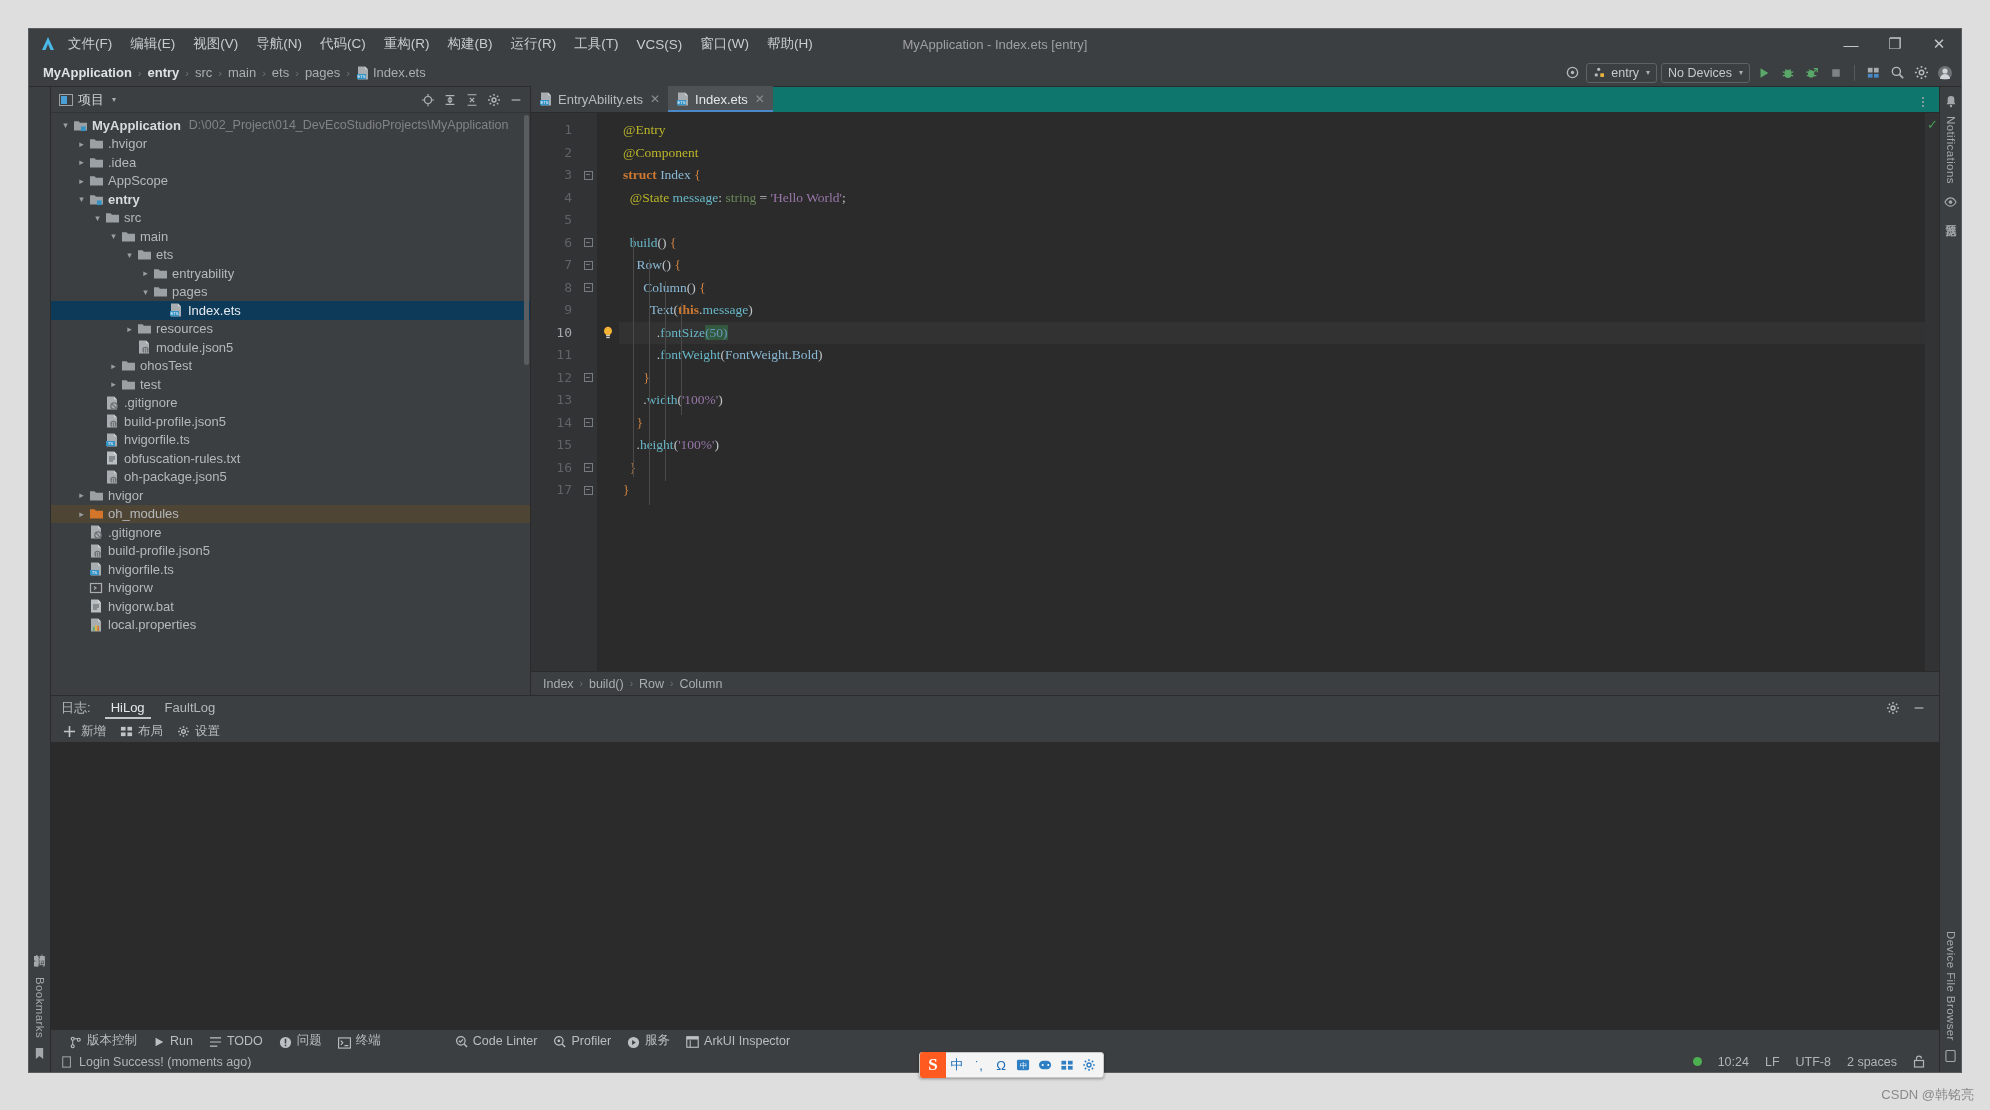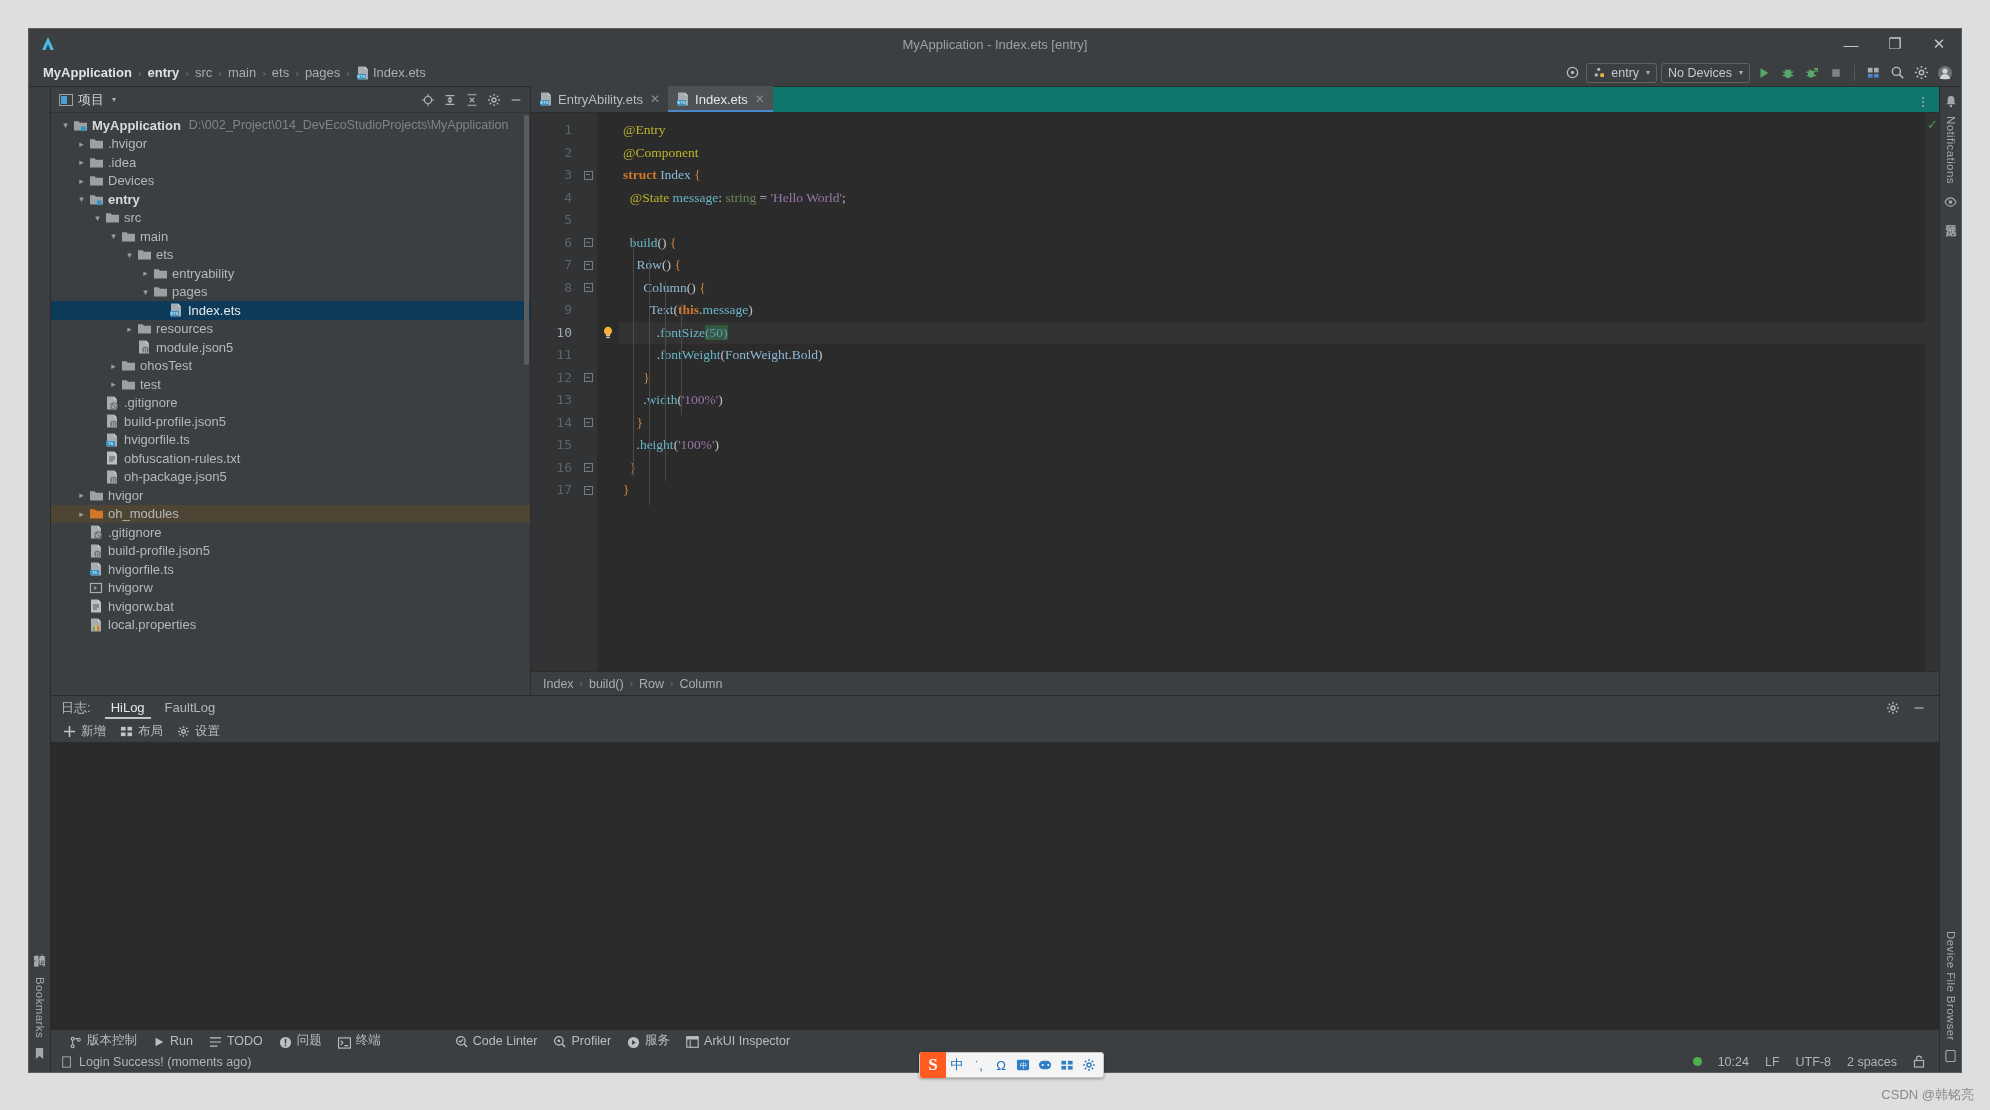--- a/index.html
+++ b/index.html
@@ -258,20 +258,34 @@
 <div id="desktop"></div>
 
 <div id="win">
 
   <div class="menubar">
     <div class="logo">
       <svg width="18" height="18" viewBox="0 0 18 18">
         <path d="M9 2 L15 15 L11.5 15 L9 9 L6.5 15 L3 15 Z" fill="#4ab8e8"></path>
       </svg>
     </div>
+    <div id="menu-items" style="display:flex;align-items:center;">
+        <div class="menu-item">文件(F)</div>
+        <div class="menu-item">编辑(E)</div>
+        <div class="menu-item">视图(V)</div>
+        <div class="menu-item">导航(N)</div>
+        <div class="menu-item">代码(C)</div>
+        <div class="menu-item">重构(R)</div>
+        <div class="menu-item">构建(B)</div>
+        <div class="menu-item">运行(R)</div>
+        <div class="menu-item">工具(T)</div>
+        <div class="menu-item">VCS(S)</div>
+        <div class="menu-item">窗口(W)</div>
+        <div class="menu-item">帮助(H)</div>
+      </div>
     <div class="win-title">MyApplication - Index.ets [entry]</div>
     <div class="win-ctl">
       <span>—</span>
       <span>❐</span>
       <span class="close">✕</span>
     </div>
   </div>
 
   <div class="navbar">
     <div class="crumbs" id="nav-crumbs">
@@ -471,21 +485,21 @@
                 </span>
                 <span class="nm">.idea</span>
               </div>
               <div class="row" style="padding-left: 24px;">
                 <span class="arrow">▸</span>
                 <span class="ic">
                   <svg width="15" height="13" viewBox="0 0 16 14">
                     <path d="M1 2.5h5l1.3 1.6H15V12.5H1z" fill="#9aa0a4"></path>
                   </svg>
                 </span>
-                <span class="nm">Devices</span>
+                <span class="nm">AppScope</span>
               </div>
               <div class="row" style="padding-left: 24px;">
                 <span class="arrow">▾</span>
                 <span class="ic">
                   <svg width="15" height="13" viewBox="0 0 16 14">
                     <path d="M1 2.5h5l1.3 1.6H15V12.5H1z" fill="#9aa0a4"></path>
                     <rect x="8.5" y="8" width="5" height="5" fill="#3592c4"></rect>
                   </svg>
                 </span>
                 <span class="nm b">entry</span>

